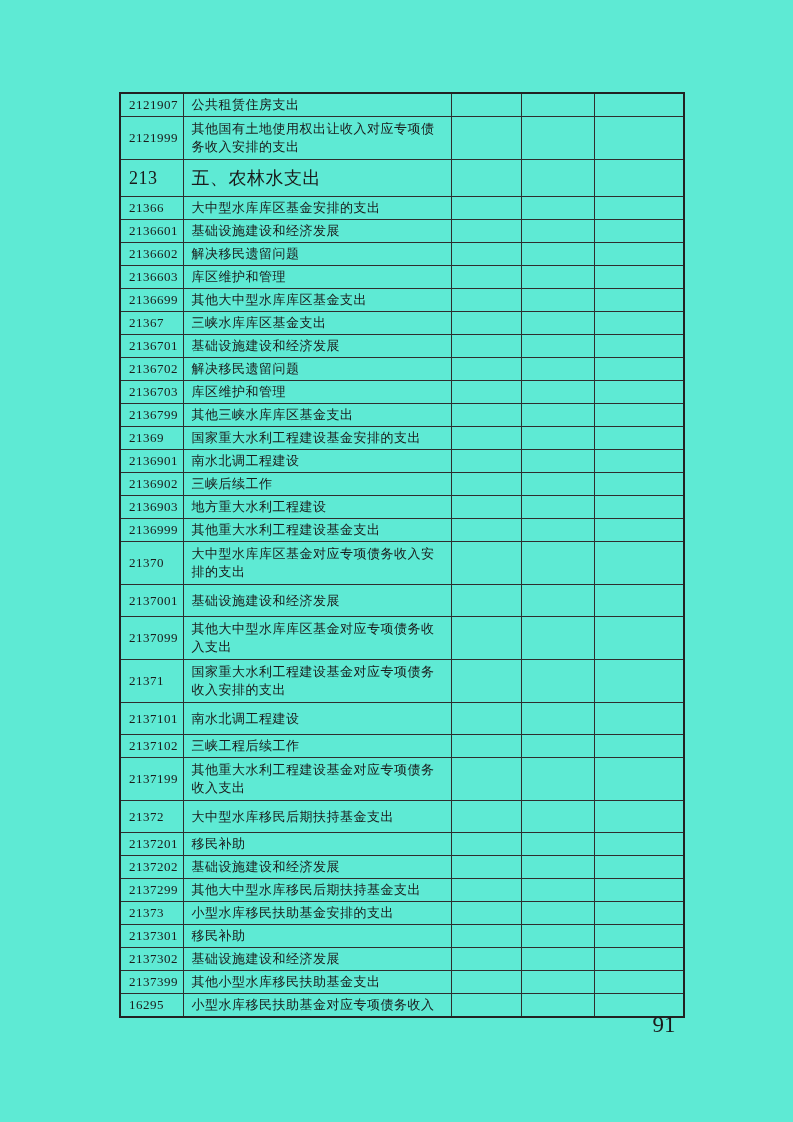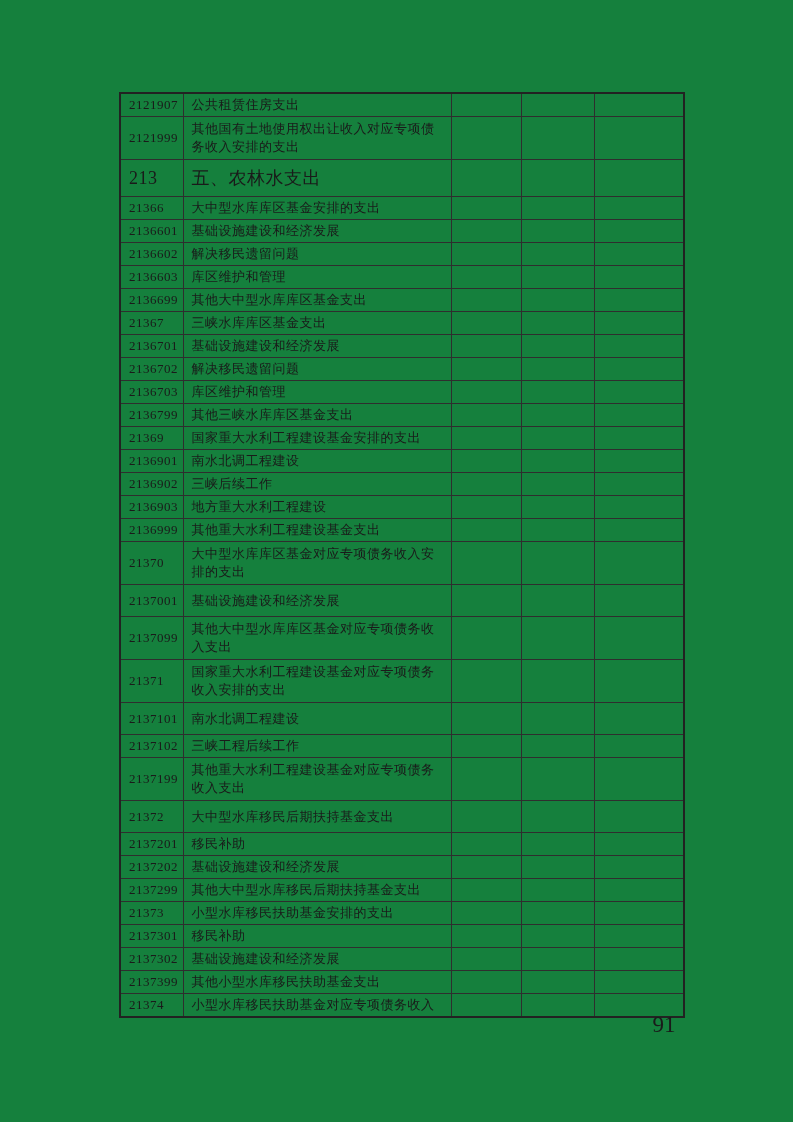--- a/index.html
+++ b/index.html
@@ -4,21 +4,21 @@
 <style>
   html, body {
     margin: 0;
     padding: 0;
     background: #e8e8e8;
   }
   .page {
     position: relative;
     width: 793px;
     height: 1122px;
-    background: #15803d;
+    background: #5eead4;
     margin: 0 auto;
     font-family: "Liberation Serif", "DejaVu Serif", serif;
     color: #1a1a1a;
     overflow: hidden;
   }
   table.budget-table {
     position: absolute;
     left: 119px;
     top: 92px;
     width: 564px;
@@ -302,21 +302,21 @@
           <td class="value-cell"></td>
         </tr>
         <tr class="row-normal">
           <td class="code-cell">2137399</td>
           <td class="item-cell">其他小型水库移民扶助基金支出</td>
           <td class="value-cell"></td>
           <td class="value-cell"></td>
           <td class="value-cell"></td>
         </tr>
         <tr class="row-normal">
-          <td class="code-cell">21374</td>
+          <td class="code-cell">16295</td>
           <td class="item-cell">小型水库移民扶助基金对应专项债务收入</td>
           <td class="value-cell"></td>
           <td class="value-cell"></td>
           <td class="value-cell"></td>
         </tr>
       </tbody>
   </table>
 
   <div class="page-number">91</div>
 

